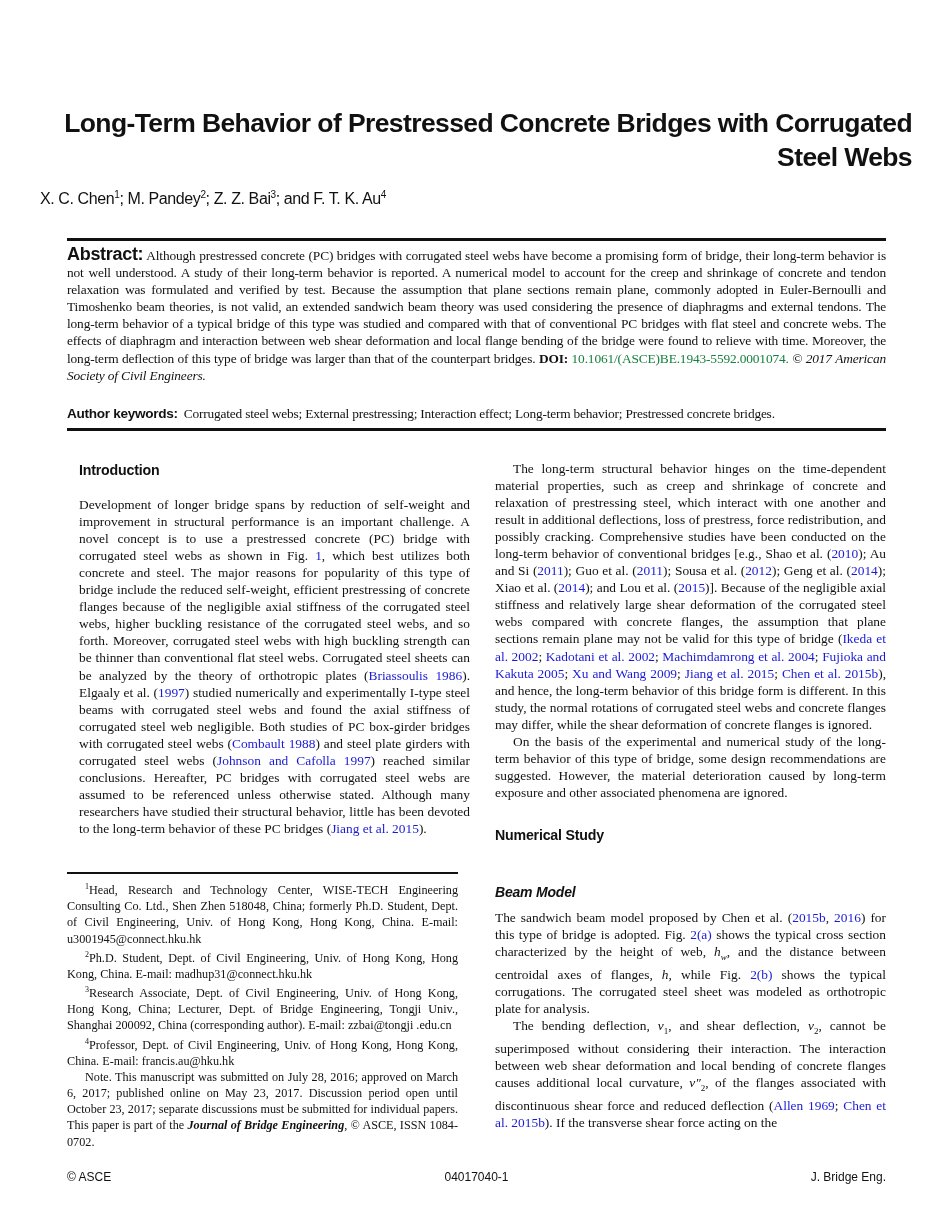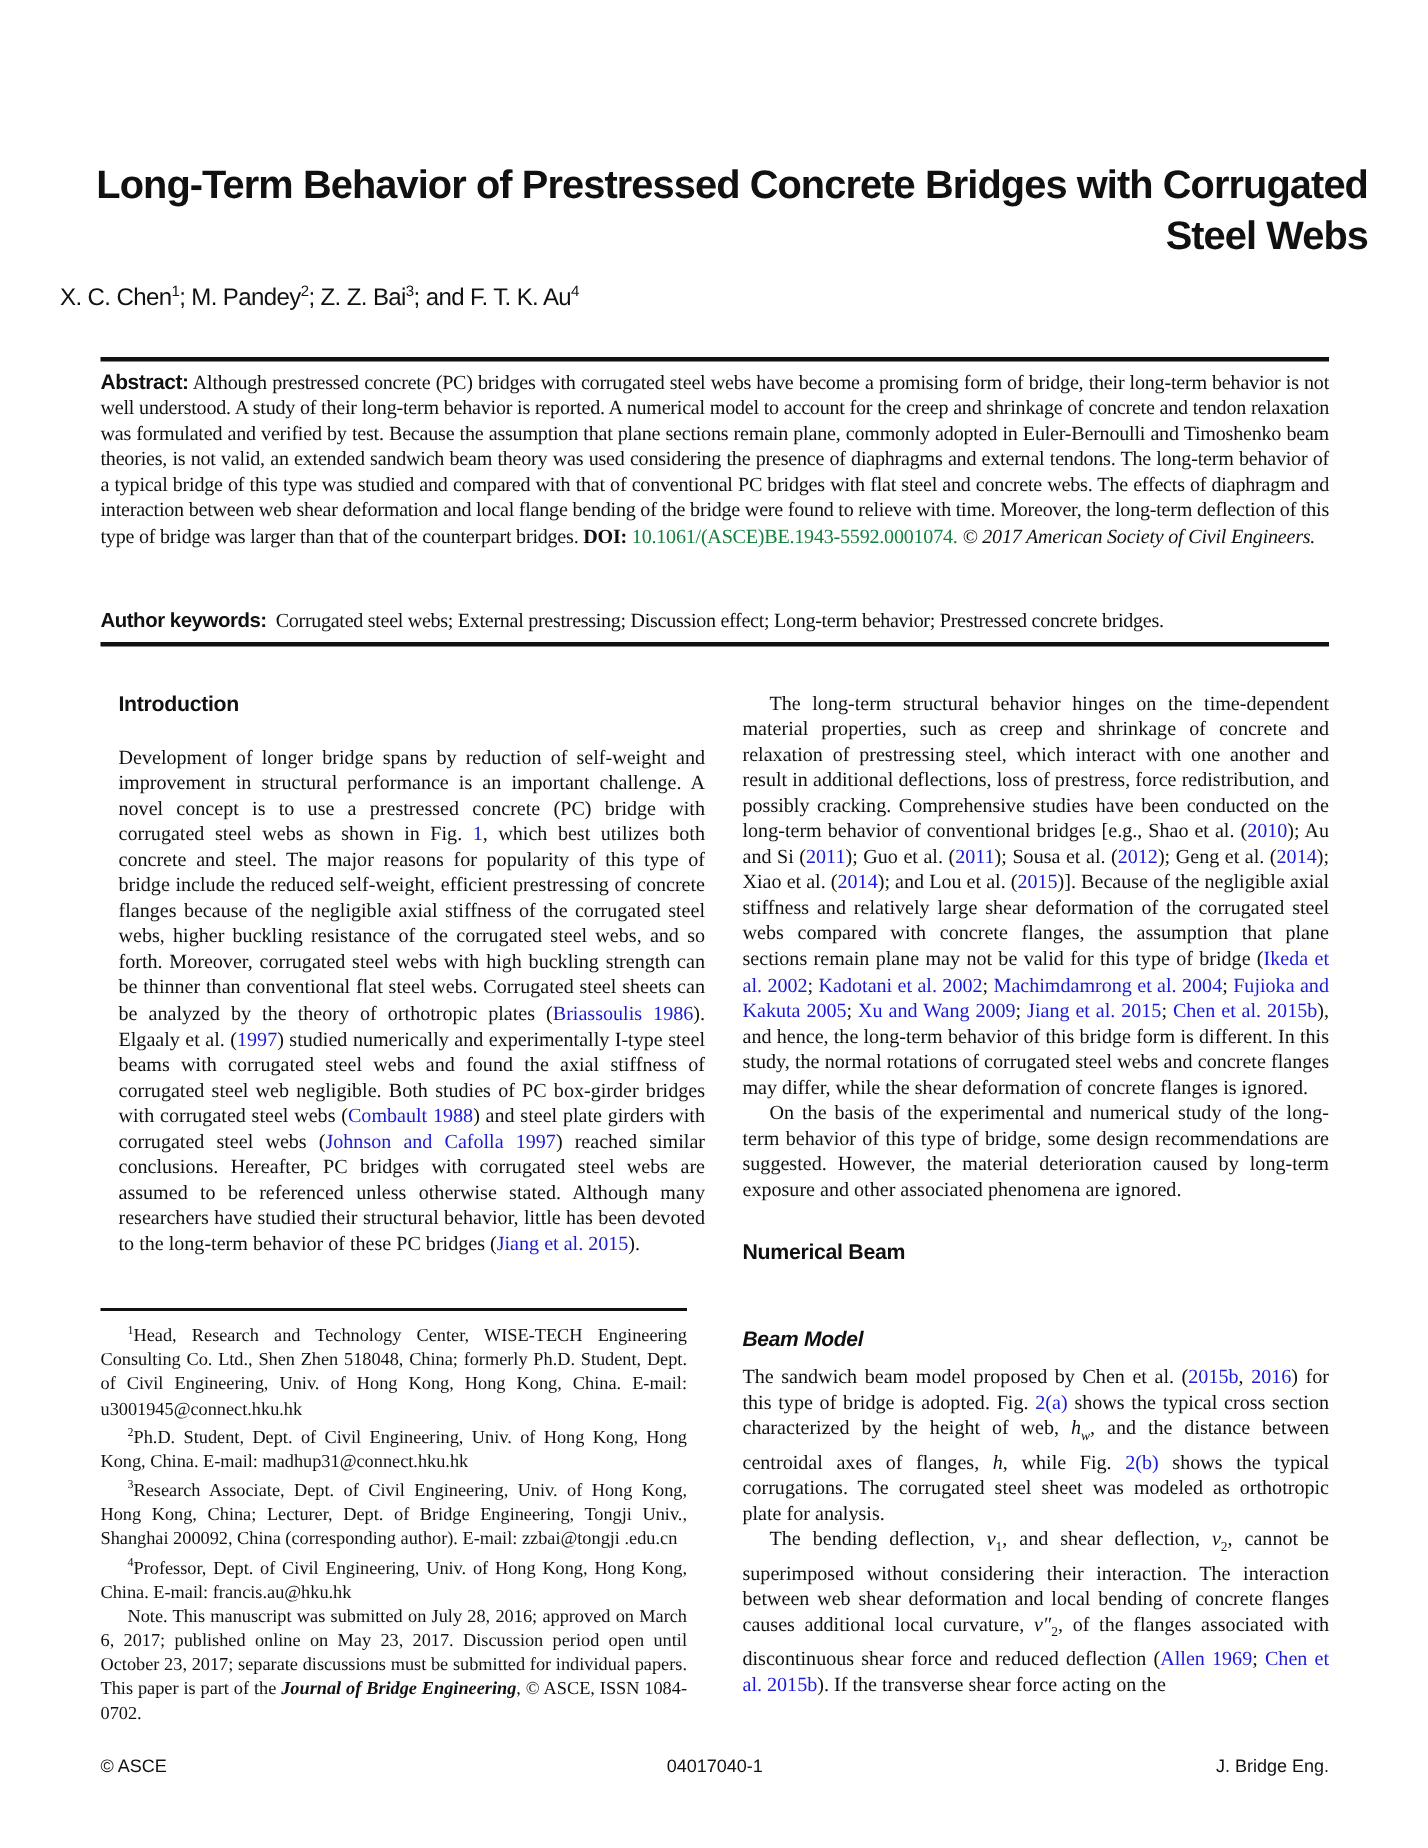--- a/index.html
+++ b/index.html
@@ -11,21 +11,21 @@
     letter-spacing: -0.6px; color: #111; }
   #authors { position: absolute; left: 40px; width: 872px; top: 189px; 
     font-family: Liberation Sans, sans-serif; font-size: 16px; letter-spacing: -0.4px; }
   #authors sup { font-size: 10px; }
 
   .rule-top { position: absolute; left: 67px; width: 819px; top: 238px; height: 3px; background: #111; }
   .rule-bottom { position: absolute; left: 67px; width: 819px; top: 428px; height: 3px; background: #111; }
 
   #abstract { position: absolute; left: 67px; width: 819px; top: 246px;
     font-family: "Liberation Serif", serif; font-size: 13.4px; line-height: 17.1px; text-align: justify; letter-spacing: -0.15px; }
-  #abstract .label { font-family: "Liberation Sans", sans-serif; font-weight: bold; font-size: 14px; letter-spacing: -0.3px; }
+  #abstract .label { font-family: "Liberation Sans", sans-serif; font-weight: bold; font-size: 18px; letter-spacing: -0.3px; }
   #abstract .doi-label { font-weight: bold; }
   #abstract .doi { font-weight: normal; color: #15803d; margin-top: 17px; }
   #abstract .copy { font-style: italic; }
 
   #keywords { position: absolute; left: 67px; width: 819px; top: 405px;
     font-family: "Liberation Serif", serif; font-size: 13.4px; line-height: 17px; letter-spacing: -0.2px; }
   #keywords .label { font-family: "Liberation Sans", sans-serif; font-weight: bold; font-size: 13.6px; letter-spacing: -0.3px; margin-right: 6px; }
 
   .col { position: absolute; font-family: "Liberation Serif", serif; font-size: 13.4px; line-height: 17.05px; text-align: justify; }
   .col-left { left: 67px; width: 391px; margin-left: 12px; }
@@ -63,21 +63,21 @@
 
 <div id="abstract">
   <span class="label">Abstract:</span>
   <span>Although prestressed concrete (PC) bridges with corrugated steel webs have become a promising form of bridge, their long-term behavior is not well understood. A study of their long-term behavior is reported. A numerical model to account for the creep and shrinkage of concrete and tendon relaxation was formulated and verified by test. Because the assumption that plane sections remain plane, commonly adopted in Euler-Bernoulli and Timoshenko beam theories, is not valid, an extended sandwich beam theory was used considering the presence of diaphragms and external tendons. The long-term behavior of a typical bridge of this type was studied and compared with that of conventional PC bridges with flat steel and concrete webs. The effects of diaphragm and interaction between web shear deformation and local flange bending of the bridge were found to relieve with time. Moreover, the long-term deflection of this type of bridge was larger than that of the counterpart bridges.</span>
   <span class="doi-label">DOI:</span>
   <a class="doi">10.1061/(ASCE)BE.1943-5592.0001074.</a>
   <span class="copy">© 2017 American Society of Civil Engineers.</span>
 </div>
 
 <div id="keywords">
-  <span class="label">Author keywords:</span><span>Corrugated steel webs; External prestressing; Discussion effect; Long-term behavior; Prestressed concrete bridges.</span>
+  <span class="label">Author keywords:</span><span>Corrugated steel webs; External prestressing; Interaction effect; Long-term behavior; Prestressed concrete bridges.</span>
 </div>
 
 <div class="rule-bottom"></div>
 
 <div class="col col-left" style="top:462px;">
   <h2 class="sec">Introduction</h2>
   <p style="margin-top:17px;"><span>Development of longer bridge spans by reduction of self-weight and improvement in structural performance is an important challenge. A novel concept is to use a prestressed concrete (PC) bridge with corrugated steel webs as shown in Fig. </span><a>1</a><span>, which best utilizes both concrete and steel. The major reasons for popularity of this type of bridge include the reduced self-weight, efficient prestressing of concrete flanges because of the negligible axial stiffness of the corrugated steel webs, higher buckling resistance of the corrugated steel webs, and so forth. Moreover, corrugated steel webs with high buckling strength can be thinner than conventional flat steel webs. Corrugated steel sheets can be analyzed by the theory of orthotropic plates (</span><a>Briassoulis 1986</a><span>). Elgaaly et al. (</span><a>1997</a><span>) studied numerically and experimentally I-type steel beams with corrugated steel webs and found the axial stiffness of corrugated steel web negligible. Both studies of PC box-girder bridges with corrugated steel webs (</span><a>Combault 1988</a><span>) and steel plate girders with corrugated steel webs (</span><a>Johnson and Cafolla 1997</a><span>) reached similar conclusions. Hereafter, PC bridges with corrugated steel webs are assumed to be referenced unless otherwise stated. Although many researchers have studied their structural behavior, little has been devoted to the long-term behavior of these PC bridges (</span><a>Jiang et al. 2015</a><span>).</span></p>
 </div>
 
 <div class="fn-rule"></div>
@@ -87,21 +87,21 @@
   <p><sup>2</sup><span>Ph.D. Student, Dept. of Civil Engineering, Univ. of Hong Kong, Hong Kong, China. E-mail: madhup31@connect.hku.hk</span></p>
   <p><sup>3</sup><span>Research Associate, Dept. of Civil Engineering, Univ. of Hong Kong, Hong Kong, China; Lecturer, Dept. of Bridge Engineering, Tongji Univ., Shanghai 200092, China (corresponding author). E-mail: zzbai@tongji .edu.cn</span></p>
   <p><sup>4</sup><span>Professor, Dept. of Civil Engineering, Univ. of Hong Kong, Hong Kong, China. E-mail: francis.au@hku.hk</span></p>
   <p><span>Note. This manuscript was submitted on July 28, 2016; approved on March 6, 2017; published online on May 23, 2017. Discussion period open until October 23, 2017; separate discussions must be submitted for individual papers. This paper is part of the </span><span class="jname">Journal of Bridge Engineering</span><span>, © ASCE, ISSN 1084-0702.</span></p>
 </div>
 
 <div class="col col-right" style="top:460px;">
   <p class="indent"><span>The long-term structural behavior hinges on the time-dependent material properties, such as creep and shrinkage of concrete and relaxation of prestressing steel, which interact with one another and result in additional deflections, loss of prestress, force redistribution, and possibly cracking. Comprehensive studies have been conducted on the long-term behavior of conventional bridges [e.g., Shao et al. (</span><a>2010</a><span>); Au and Si (</span><a>2011</a><span>); Guo et al. (</span><a>2011</a><span>); Sousa et al. (</span><a>2012</a><span>); Geng et al. (</span><a>2014</a><span>); Xiao et al. (</span><a>2014</a><span>); and Lou et al. (</span><a>2015</a><span>)]. Because of the negligible axial stiffness and relatively large shear deformation of the corrugated steel webs compared with concrete flanges, the assumption that plane sections remain plane may not be valid for this type of bridge (</span><a>Ikeda et al. 2002</a><span>; </span><a>Kadotani et al. 2002</a><span>; </span><a>Machimdamrong et al. 2004</a><span>; </span><a>Fujioka and Kakuta 2005</a><span>; </span><a>Xu and Wang 2009</a><span>; </span><a>Jiang et al. 2015</a><span>; </span><a>Chen et al. 2015b</a><span>), and hence, the long-term behavior of this bridge form is different. In this study, the normal rotations of corrugated steel webs and concrete flanges may differ, while the shear deformation of concrete flanges is ignored.</span></p>
   <p class="indent">On the basis of the experimental and numerical study of the long-term behavior of this type of bridge, some design recommendations are suggested. However, the material deterioration caused by long-term exposure and other associated phenomena are ignored.</p>
 
-  <h2 class="sec" style="margin-top:26px;">Numerical Beam</h2>
+  <h2 class="sec" style="margin-top:26px;">Numerical Study</h2>
   <h3 class="sub" style="margin-top:40px;">Beam Model</h3>
   <p style="margin-top:8px;"><span>The sandwich beam model proposed by Chen et al. (</span><a>2015b</a><span>, </span><a>2016</a><span>) for this type of bridge is adopted. Fig. </span><a>2(a)</a><span> shows the typical cross section characterized by the height of web, </span><i class="m">h</i><sub class="s"><i>w</i></sub><span>, and the distance between centroidal axes of flanges, </span><i class="m">h</i><span>, while Fig. </span><a>2(b)</a><span> shows the typical corrugations. The corrugated steel sheet was modeled as orthotropic plate for analysis.</span></p>
   <p class="indent"><span>The bending deflection, </span><i class="m">v</i><sub class="s">1</sub><span>, and shear deflection, </span><i class="m">v</i><sub class="s">2</sub><span>, cannot be superimposed without considering their interaction. The interaction between web shear deformation and local bending of concrete flanges causes additional local curvature, </span><i class="m">v″</i><sub class="s">2</sub><span>, of the flanges associated with discontinuous shear force and reduced deflection (</span><a>Allen 1969</a><span>; </span><a>Chen et al. 2015b</a><span>). If the transverse shear force acting on the</span></p>
 </div>
 
 <div id="footer">
   <span class="f-left">© ASCE</span>
   <span class="f-center">04017040-1</span>
   <span class="f-right">J. Bridge Eng.</span>
 </div>

